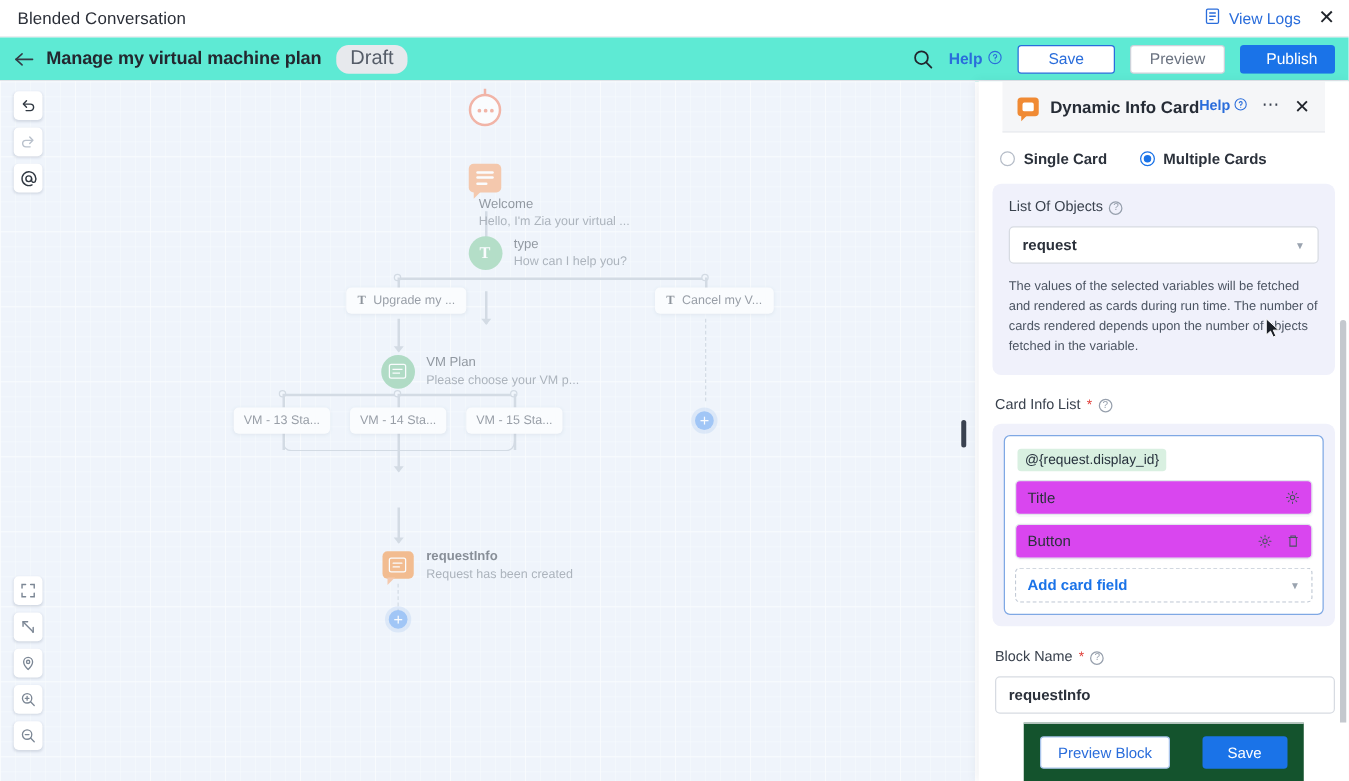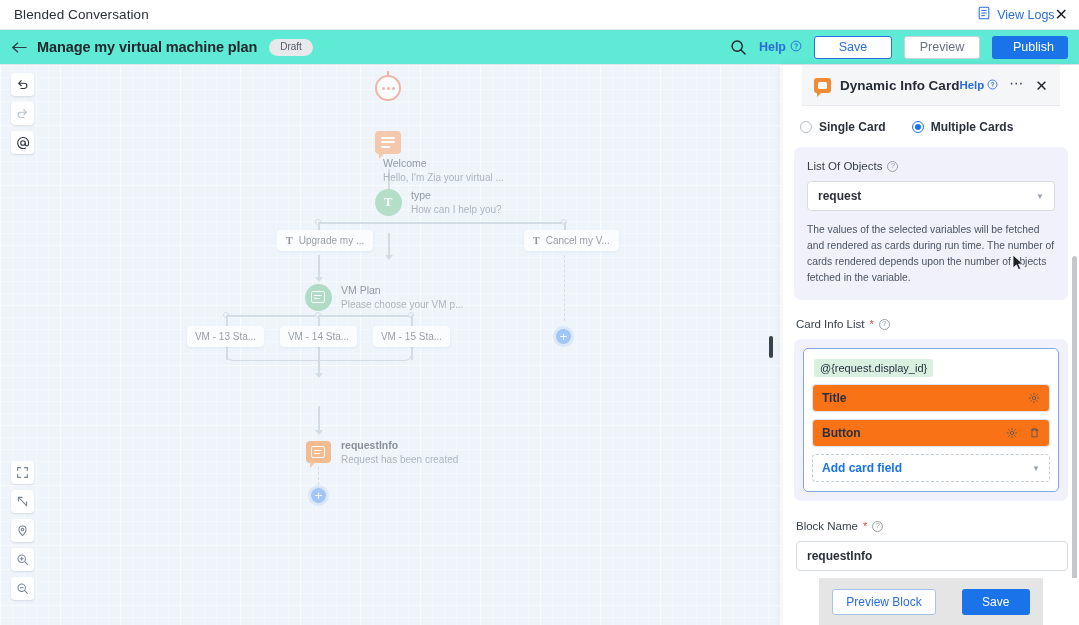--- a/index.html
+++ b/index.html
@@ -15,21 +15,21 @@
   .titlebar {
     position: absolute; left: 0; top: 0; width: 1079px; height: 30px;
     background: #ffffff; border-bottom: 1px solid #e6e8ec;
     display: flex; align-items: center;
   }
   .titlebar-title {
     margin-left: 14px; font-size: 13.5px; color: #2b2f38; font-weight: 400;
     letter-spacing: .1px;
   }
   .titlebar-right {
-    margin-left: auto; display: flex; align-items: center; 
+    margin-left: auto; display: flex; align-items: center; gap: 14px;
     padding-right: 11px;
   }
   .viewlogs {
     display: flex; align-items: center; gap: 6px;
     color: #2a6ddb; font-size: 12.5px; cursor: pointer;
   }
   .tb-close { color: #20242b; font-size: 16px; line-height: 1; cursor: pointer; }
 
   
   .navbar {
@@ -37,21 +37,21 @@
     background: #5eead4; border-bottom: 1px solid #e1e4e9;
     display: flex; align-items: center;
   }
   .back-arrow { margin-left: 11px; width: 16px; height: 16px; color: #333a45; cursor: pointer; display:flex;align-items:center;justify-content:center;}
   .flow-title {
     margin-left: 10px; font-size: 14.5px; font-weight: 700; color: #23272f;
     letter-spacing: -.1px;
   }
   .draft-badge {
     margin-left: 12px; background: #e7e9ed; color: #555c68;
-    font-size: 10px; border-radius: 10px; padding: 3px 11px 4px 11px;
+    font-size: 16px; border-radius: 10px; padding: 3px 11px 4px 11px;
     font-weight: 400; line-height: 1;
   }
   .nav-right {
     margin-left: auto; display: flex; align-items: center; gap: 12px;
     padding-right: 11px;
   }
   .search-ic { width: 17px; height: 17px; color: #21262e; cursor: pointer; display:flex; }
   .help-link {
     display: flex; align-items: center; gap: 4px;
     color: #2a6ddb; font-size: 12.5px; font-weight: 700; cursor: pointer;
@@ -270,43 +270,43 @@
   .card-box {
     border: 1.2px solid #7fa8e4; border-radius: 5px; background: #fff;
     padding: 8px 8px 9px 8px;
   }
   .var-chip-row { padding: 1px 2px 7px 2px; }
   .var-chip {
     display: inline-block; background: #d9f0e1; color: #26303c;
     font-size: 11px; border-radius: 3px; padding: 3px 6px;
   }
   .field-row {
-    background: #f97316; border: 1px solid #e2e6ec; border-radius: 4px;
+    background: #d946ef; border: 1px solid #e2e6ec; border-radius: 4px;
     height: 28px; display: flex; align-items: center; padding: 0 9px;
-    margin-bottom: 7px; font-size: 12px; font-weight: 700; color: #2b313b;
+    margin-bottom: 7px; font-size: 12px; font-weight: 400; color: #2b313b;
     box-shadow: 0 1px 1px rgba(40,60,90,.04); cursor: pointer;
   }
   .field-row .acts { margin-left: auto; display: flex; align-items: center; gap: 11px; }
   .gear, .trash { color: #4a525f; display: flex; cursor: pointer; }
   .add-field {
     border: 1.2px dashed #c3cbd6; border-radius: 4px; height: 28px;
     display: flex; align-items: center; padding: 0 9px; background: #fff;
     font-size: 12px; font-weight: 700; color: #1a73e8; cursor: pointer;
   }
   .add-field .caret { margin-left: auto; color: #9aa3af; font-size: 8px; }
 
   .blockname-wrap { margin-top: 19px; padding-left: 2px; }
   .text-input {
     margin-top: 9px; height: 30px; background: #fff; border: 1px solid #d7dbe2;
     border-radius: 4px; display: flex; align-items: center; padding: 0 10px;
     font-size: 12px; color: #2b313b; font-weight: 700;
   }
 
   .panel-footer {
-    height: 47px; border-top: 1px solid #e6e8ec; background: #e5e5e5;
+    height: 47px; border-top: 1px solid #e6e8ec; background: #14532d;
     display: flex; align-items: center; justify-content: flex-end;
     gap: 26px; padding: 0 13px; flex: 0 0 47px;
   }
   .btn-prevblock {
     border: 1px solid #a8c3ea; color: #2a6ddb; background: #fff;
     height: 26px; padding: 0 13px; font-size: 12px; border-radius: 3px;
     display: flex; align-items: center; cursor: pointer;
   }
   .btn-psave {
     background: #1a73e8; color: #fff; height: 26px; width: 68px;

